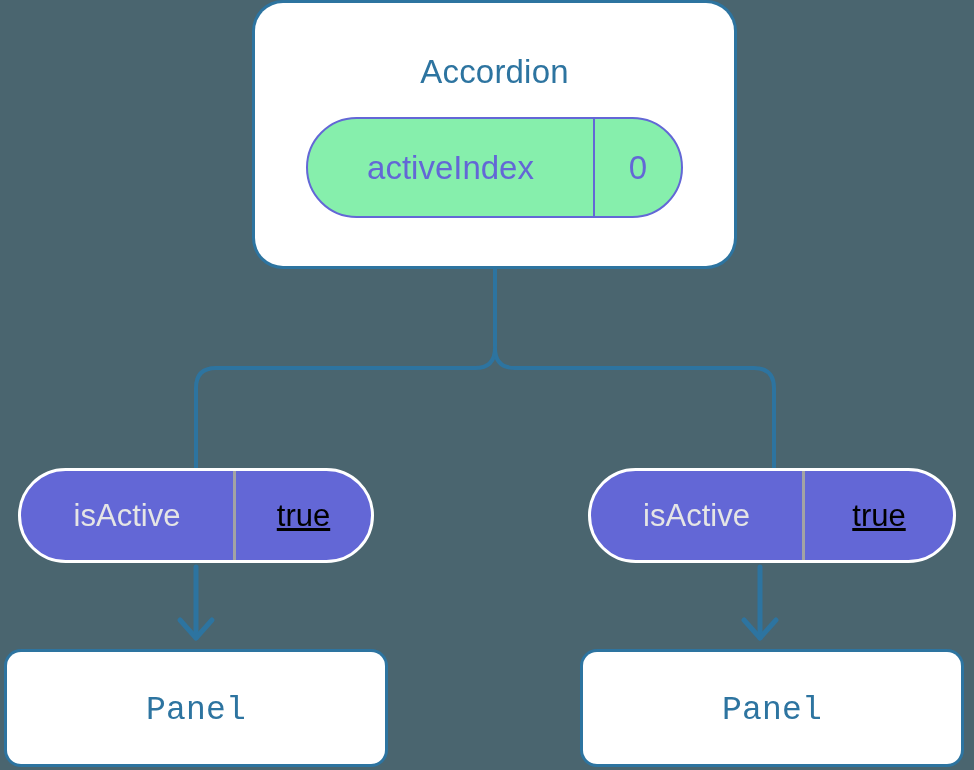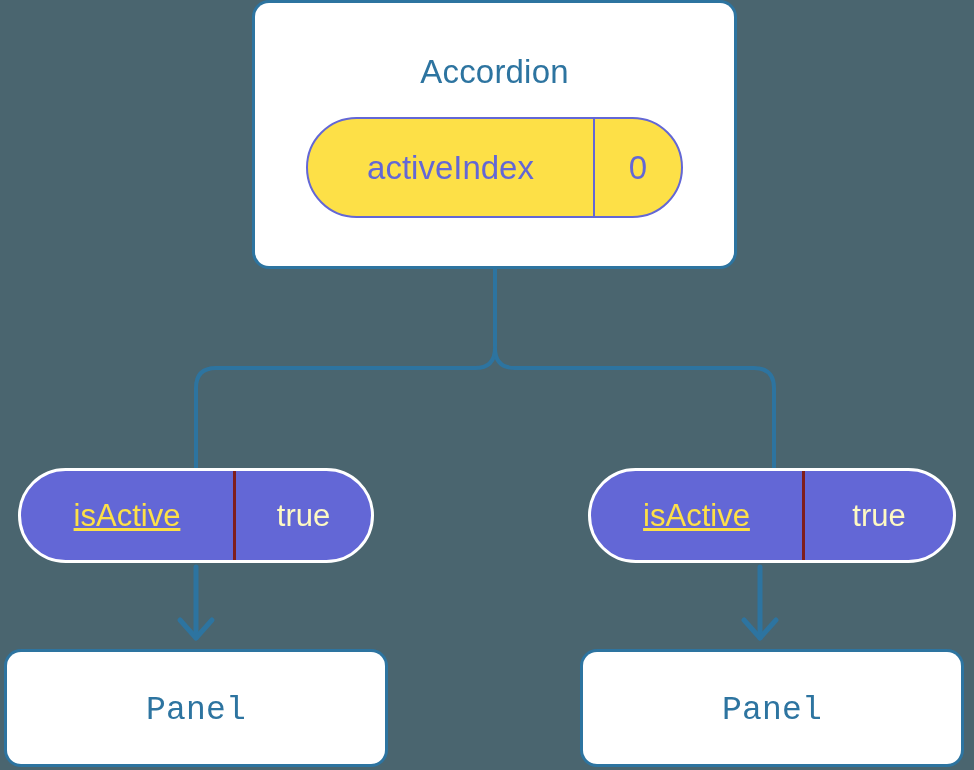--- a/index.html
+++ b/index.html
@@ -38,40 +38,41 @@
     text-align: center;
     letter-spacing: 0.2px;
     white-space: nowrap;
   }
 
   #accordion-card {
     left: 255px;
     top: 3px;
     width: 479px;
     height: 263px;
+    border-radius: 28px;
   }
   #accordion-title {
     position: absolute;
     left: 0; right: 0;
     top: 50px;
   }
 
   
   #activeindex-pill {
     position: absolute;
     left: 51px;
     top: 114px;
     width: 377px;
     height: 101px;
     border: 2px solid #6367d6;
     border-radius: 51px;
     box-sizing: border-box;
     display: flex;
     align-items: stretch;
-    background: #fde047;
+    background: #86efac;
     overflow: hidden;
   }
   #activeindex-pill .pill-key {
     flex: 0 0 285px;
     display: flex;
     align-items: center;
     justify-content: center;
     border-right: 2px solid #6367d6;
     color: #6367d6;
     font-size: 33px;
@@ -96,34 +97,34 @@
     border-radius: 50px;
     box-sizing: border-box;
     display: flex;
     align-items: stretch;
     overflow: hidden;
   }
   .pill-solid .pill-key {
     display: flex;
     align-items: center;
     justify-content: center;
-    border-right: 3px solid #7f1d1d;
-    color: #fde047;
+    border-right: 3px solid #a3a3a3;
+    color: #e5e5e5;
     font-size: 31px;
     white-space: nowrap;
-    text-decoration: underline;
   }
   .pill-solid .pill-val {
     flex: 1 1 auto;
     display: flex;
     align-items: center;
     justify-content: center;
-    color: #fef9c3;
+    color: #000000;
     font-size: 31px;
     white-space: nowrap;
+    text-decoration: underline;
   }
 
   #pill-left {
     left: 18px;
     top: 468px;
     width: 356px;
   }
   #pill-left .pill-key { flex: 0 0 212px; }
 
   #pill-right {

